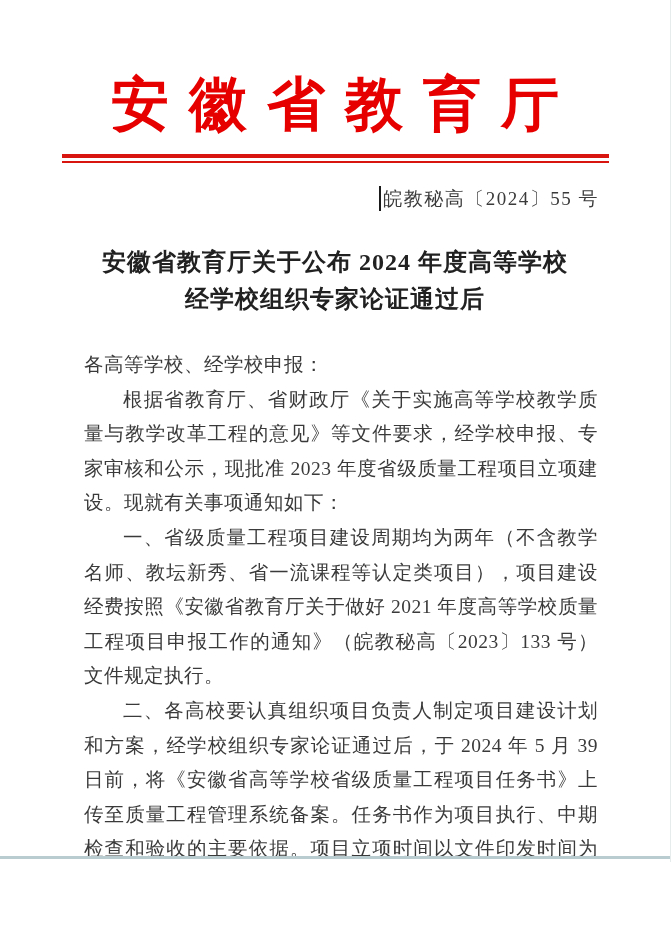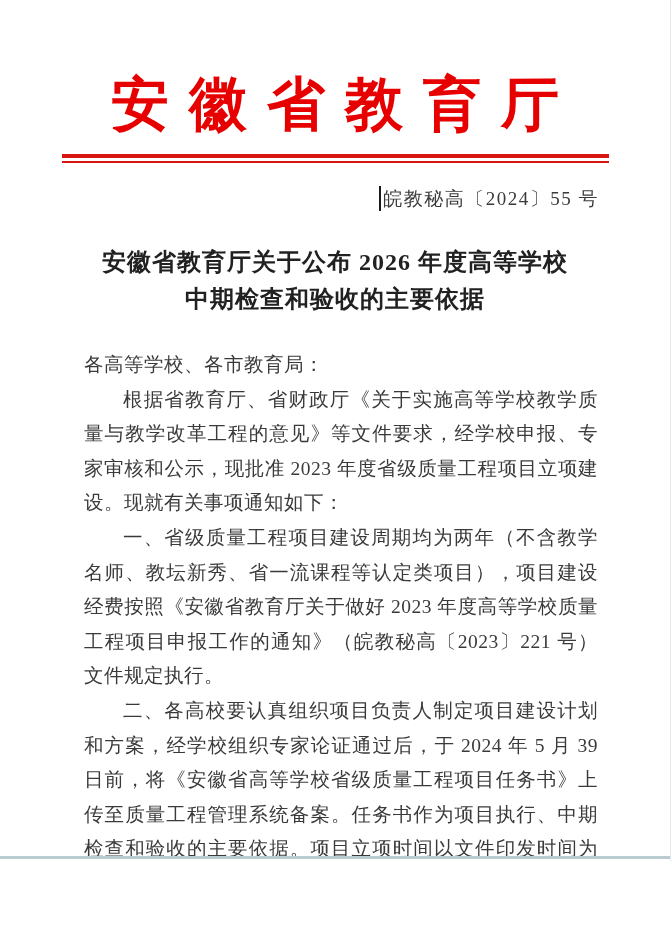--- a/index.html
+++ b/index.html
@@ -126,28 +126,28 @@
     <div class="thick"></div>
     <div class="thin"></div>
   </div>
 
   <div class="doc-number-row">
     <span class="caret"></span>
     <span>皖教秘高〔2024〕55 号</span>
   </div>
 
   <div class="doc-title">
-    <div>安徽省教育厅关于公布 2026 年度高等学校</div>
-    <div>中期检查和验收的主要依据</div>
+    <div>安徽省教育厅关于公布 2024 年度高等学校</div>
+    <div>经学校组织专家论证通过后</div>
   </div>
 
   <div class="doc-body">
-    <p class="salutation">各高等学校、各市教育局：</p>
+    <p class="salutation">各高等学校、经学校申报：</p>
     <p>根据省教育厅、省财政厅《关于实施高等学校教学质量与教学改革工程的意见》等文件要求，经学校申报、专家审核和公示，现批准 2023 年度省级质量工程项目立项建设。现就有关事项通知如下：</p>
-    <p>一、省级质量工程项目建设周期均为两年（不含教学名师、教坛新秀、省一流课程等认定类项目），项目建设经费按照《安徽省教育厅关于做好 2023 年度高等学校质量工程项目申报工作的通知》（皖教秘高〔2023〕221 号）文件规定执行。</p>
+    <p>一、省级质量工程项目建设周期均为两年（不含教学名师、教坛新秀、省一流课程等认定类项目），项目建设经费按照《安徽省教育厅关于做好 2021 年度高等学校质量工程项目申报工作的通知》（皖教秘高〔2023〕133 号）文件规定执行。</p>
     <p>二、各高校要认真组织项目负责人制定项目建设计划和方案，经学校组织专家论证通过后，于 2024 年 5 月 39 日前，将《安徽省高等学校省级质量工程项目任务书》上传至质量工程管理系统备案。任务书作为项目执行、中期检查和验收的主要依据。项目立项时间以文件印发时间为准。</p>
   </div>
 
   <div class="rule-bottom">
     <div class="thin"></div>
     <div class="thick"></div>
   </div>
 
   <div class="page-bottom-edge"></div>
 

